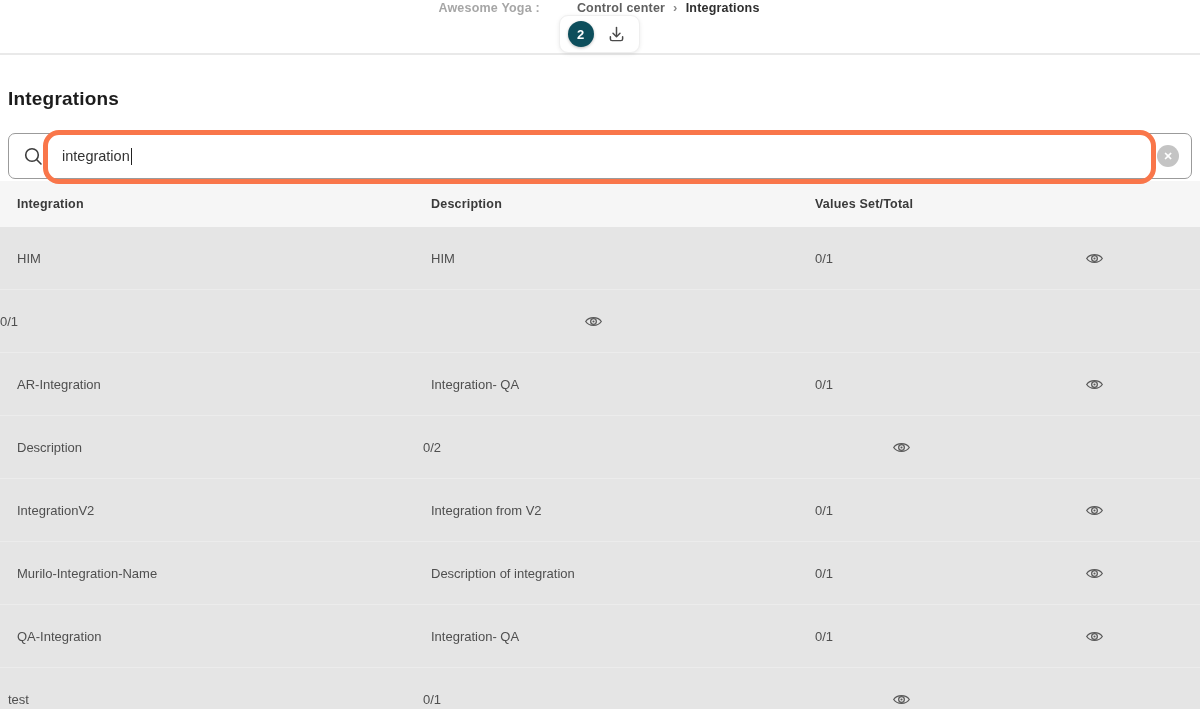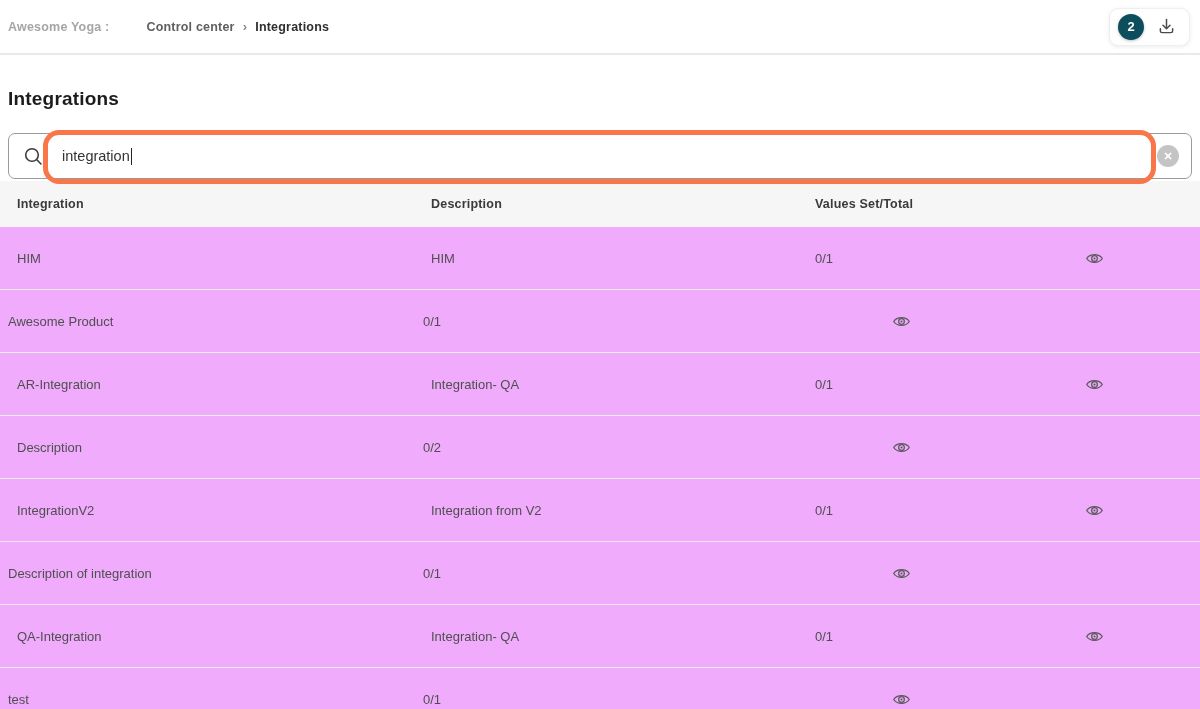--- a/index.html
+++ b/index.html
@@ -22,20 +22,21 @@
 
   
   .topbar{
     height:55px;
     display:flex;
     align-items:center;
     justify-content:space-between;
     padding:0 10px 0 8px;
     border-bottom:2px solid var(--border-light);
     background:#fff;
+    flex-direction:column;
   }
   .breadcrumb{
     display:flex;
     align-items:center;
     gap:6px;
     font-size:12.5px;
     font-weight:600;
     letter-spacing:.2px;
   }
   .crumb-prefix{color:#a6a6a6;}
@@ -139,21 +140,21 @@
   .thead{
     height:46px;
     background:#f6f6f6;
     font-size:12.5px;
     font-weight:600;
     color:#3a3a3a;
     letter-spacing:.2px;
   }
   .trow{
     height:63px;
-    background:#f0abfc;
+    background:#e5e5e5;
     border-bottom:1px solid var(--row-border);
     font-size:13px;
     color:var(--text-mid);
   }
   .cell-int{padding-left:17px;}
   .cell-desc{padding-left:8px;}
   .cell-val{padding-left:0;}
   .cell-eye{
     display:flex;
     justify-content:center;
@@ -222,21 +223,20 @@
                 <path d="M1.8 10 C5.2 4.6, 14.8 4.6, 18.2 10 C14.8 15.4, 5.2 15.4, 1.8 10 Z"></path>
                 <circle cx="10" cy="10" r="3"></circle>
                 <circle cx="10" cy="10" r="1.1" fill="#5a5a5a" stroke="none"></circle>
               </svg>
             </span>
           </button>
         </div>
       </div>
 
       <div class="trow">
-        <div class="cell-desc">Awesome Product</div>
         <div class="cell-val">0/1</div>
         <div class="cell-eye">
           <button class="eye-btn">
             <span style="display:flex;">
               <svg width="19" height="19" viewBox="0 0 20 20" fill="none" stroke="#5a5a5a" stroke-width="1.3">
                 <path d="M1.8 10 C5.2 4.6, 14.8 4.6, 18.2 10 C14.8 15.4, 5.2 15.4, 1.8 10 Z"></path>
                 <circle cx="10" cy="10" r="3"></circle>
                 <circle cx="10" cy="10" r="1.1" fill="#5a5a5a" stroke="none"></circle>
               </svg>
             </span>
@@ -288,20 +288,21 @@
                 <path d="M1.8 10 C5.2 4.6, 14.8 4.6, 18.2 10 C14.8 15.4, 5.2 15.4, 1.8 10 Z"></path>
                 <circle cx="10" cy="10" r="3"></circle>
                 <circle cx="10" cy="10" r="1.1" fill="#5a5a5a" stroke="none"></circle>
               </svg>
             </span>
           </button>
         </div>
       </div>
 
       <div class="trow">
+        <div class="cell-int">Murilo-Integration-Name</div>
         <div class="cell-desc">Description of integration</div>
         <div class="cell-val">0/1</div>
         <div class="cell-eye">
           <button class="eye-btn">
             <span style="display:flex;">
               <svg width="19" height="19" viewBox="0 0 20 20" fill="none" stroke="#5a5a5a" stroke-width="1.3">
                 <path d="M1.8 10 C5.2 4.6, 14.8 4.6, 18.2 10 C14.8 15.4, 5.2 15.4, 1.8 10 Z"></path>
                 <circle cx="10" cy="10" r="3"></circle>
                 <circle cx="10" cy="10" r="1.1" fill="#5a5a5a" stroke="none"></circle>
               </svg>

